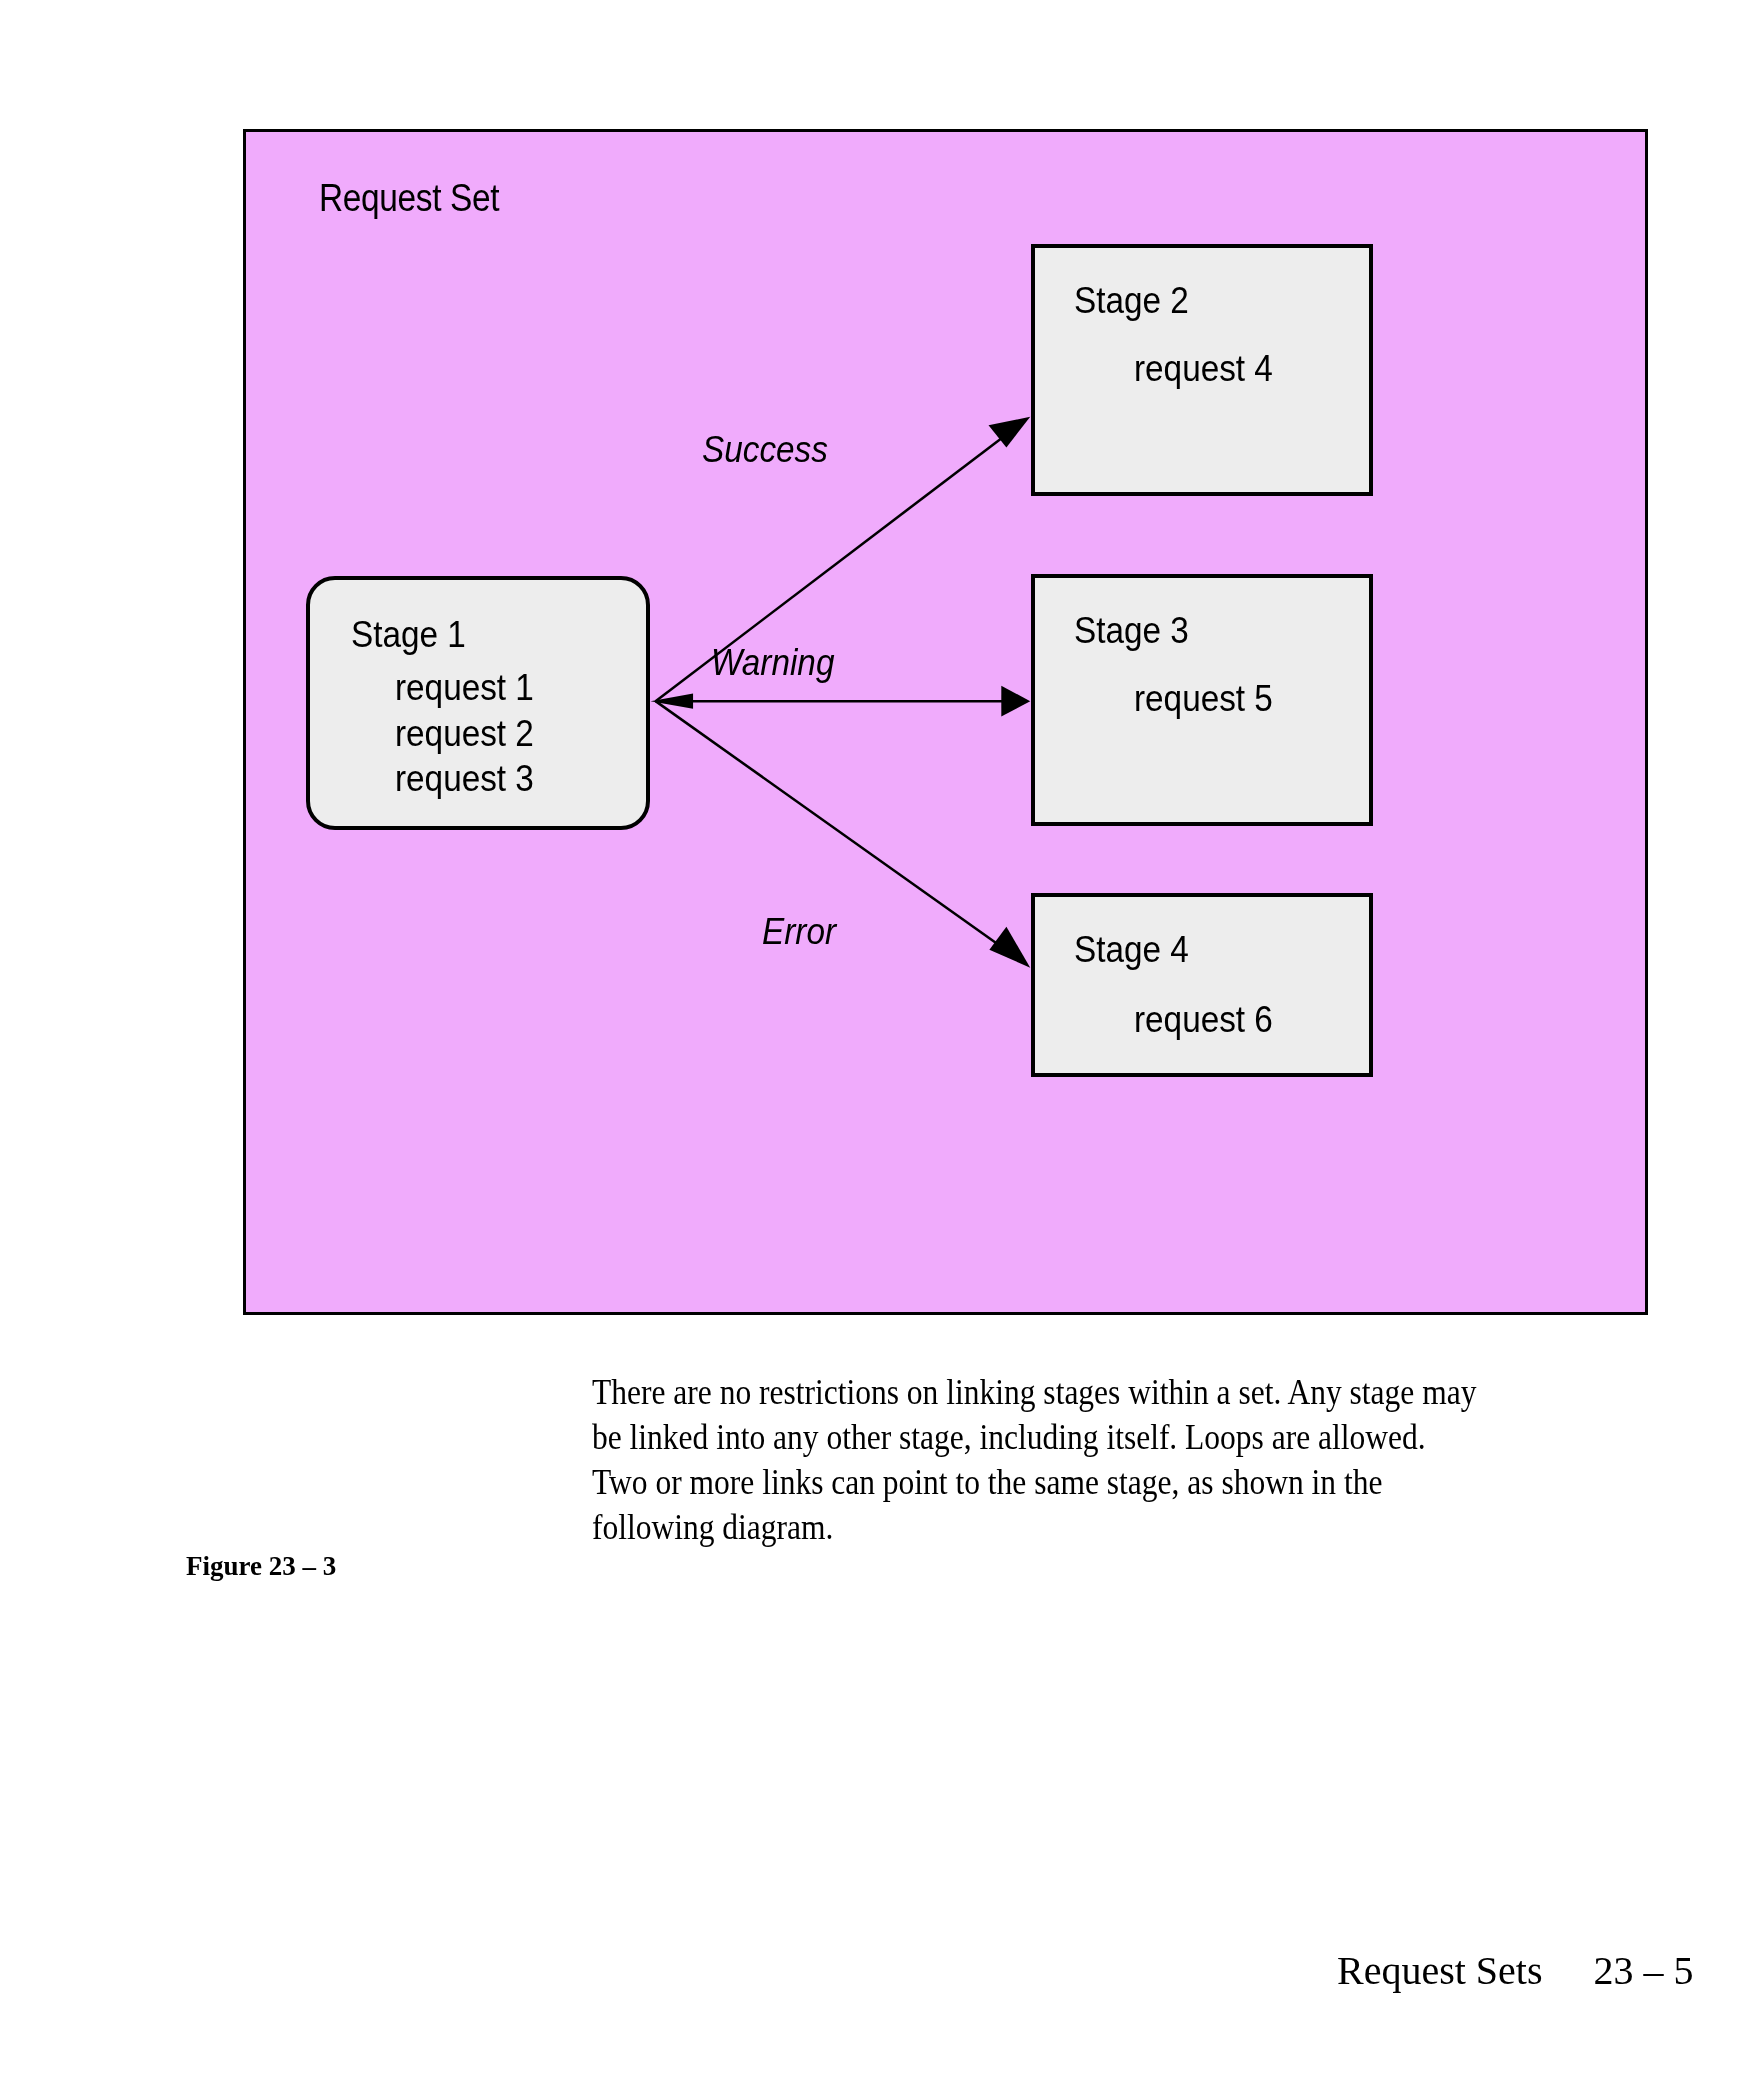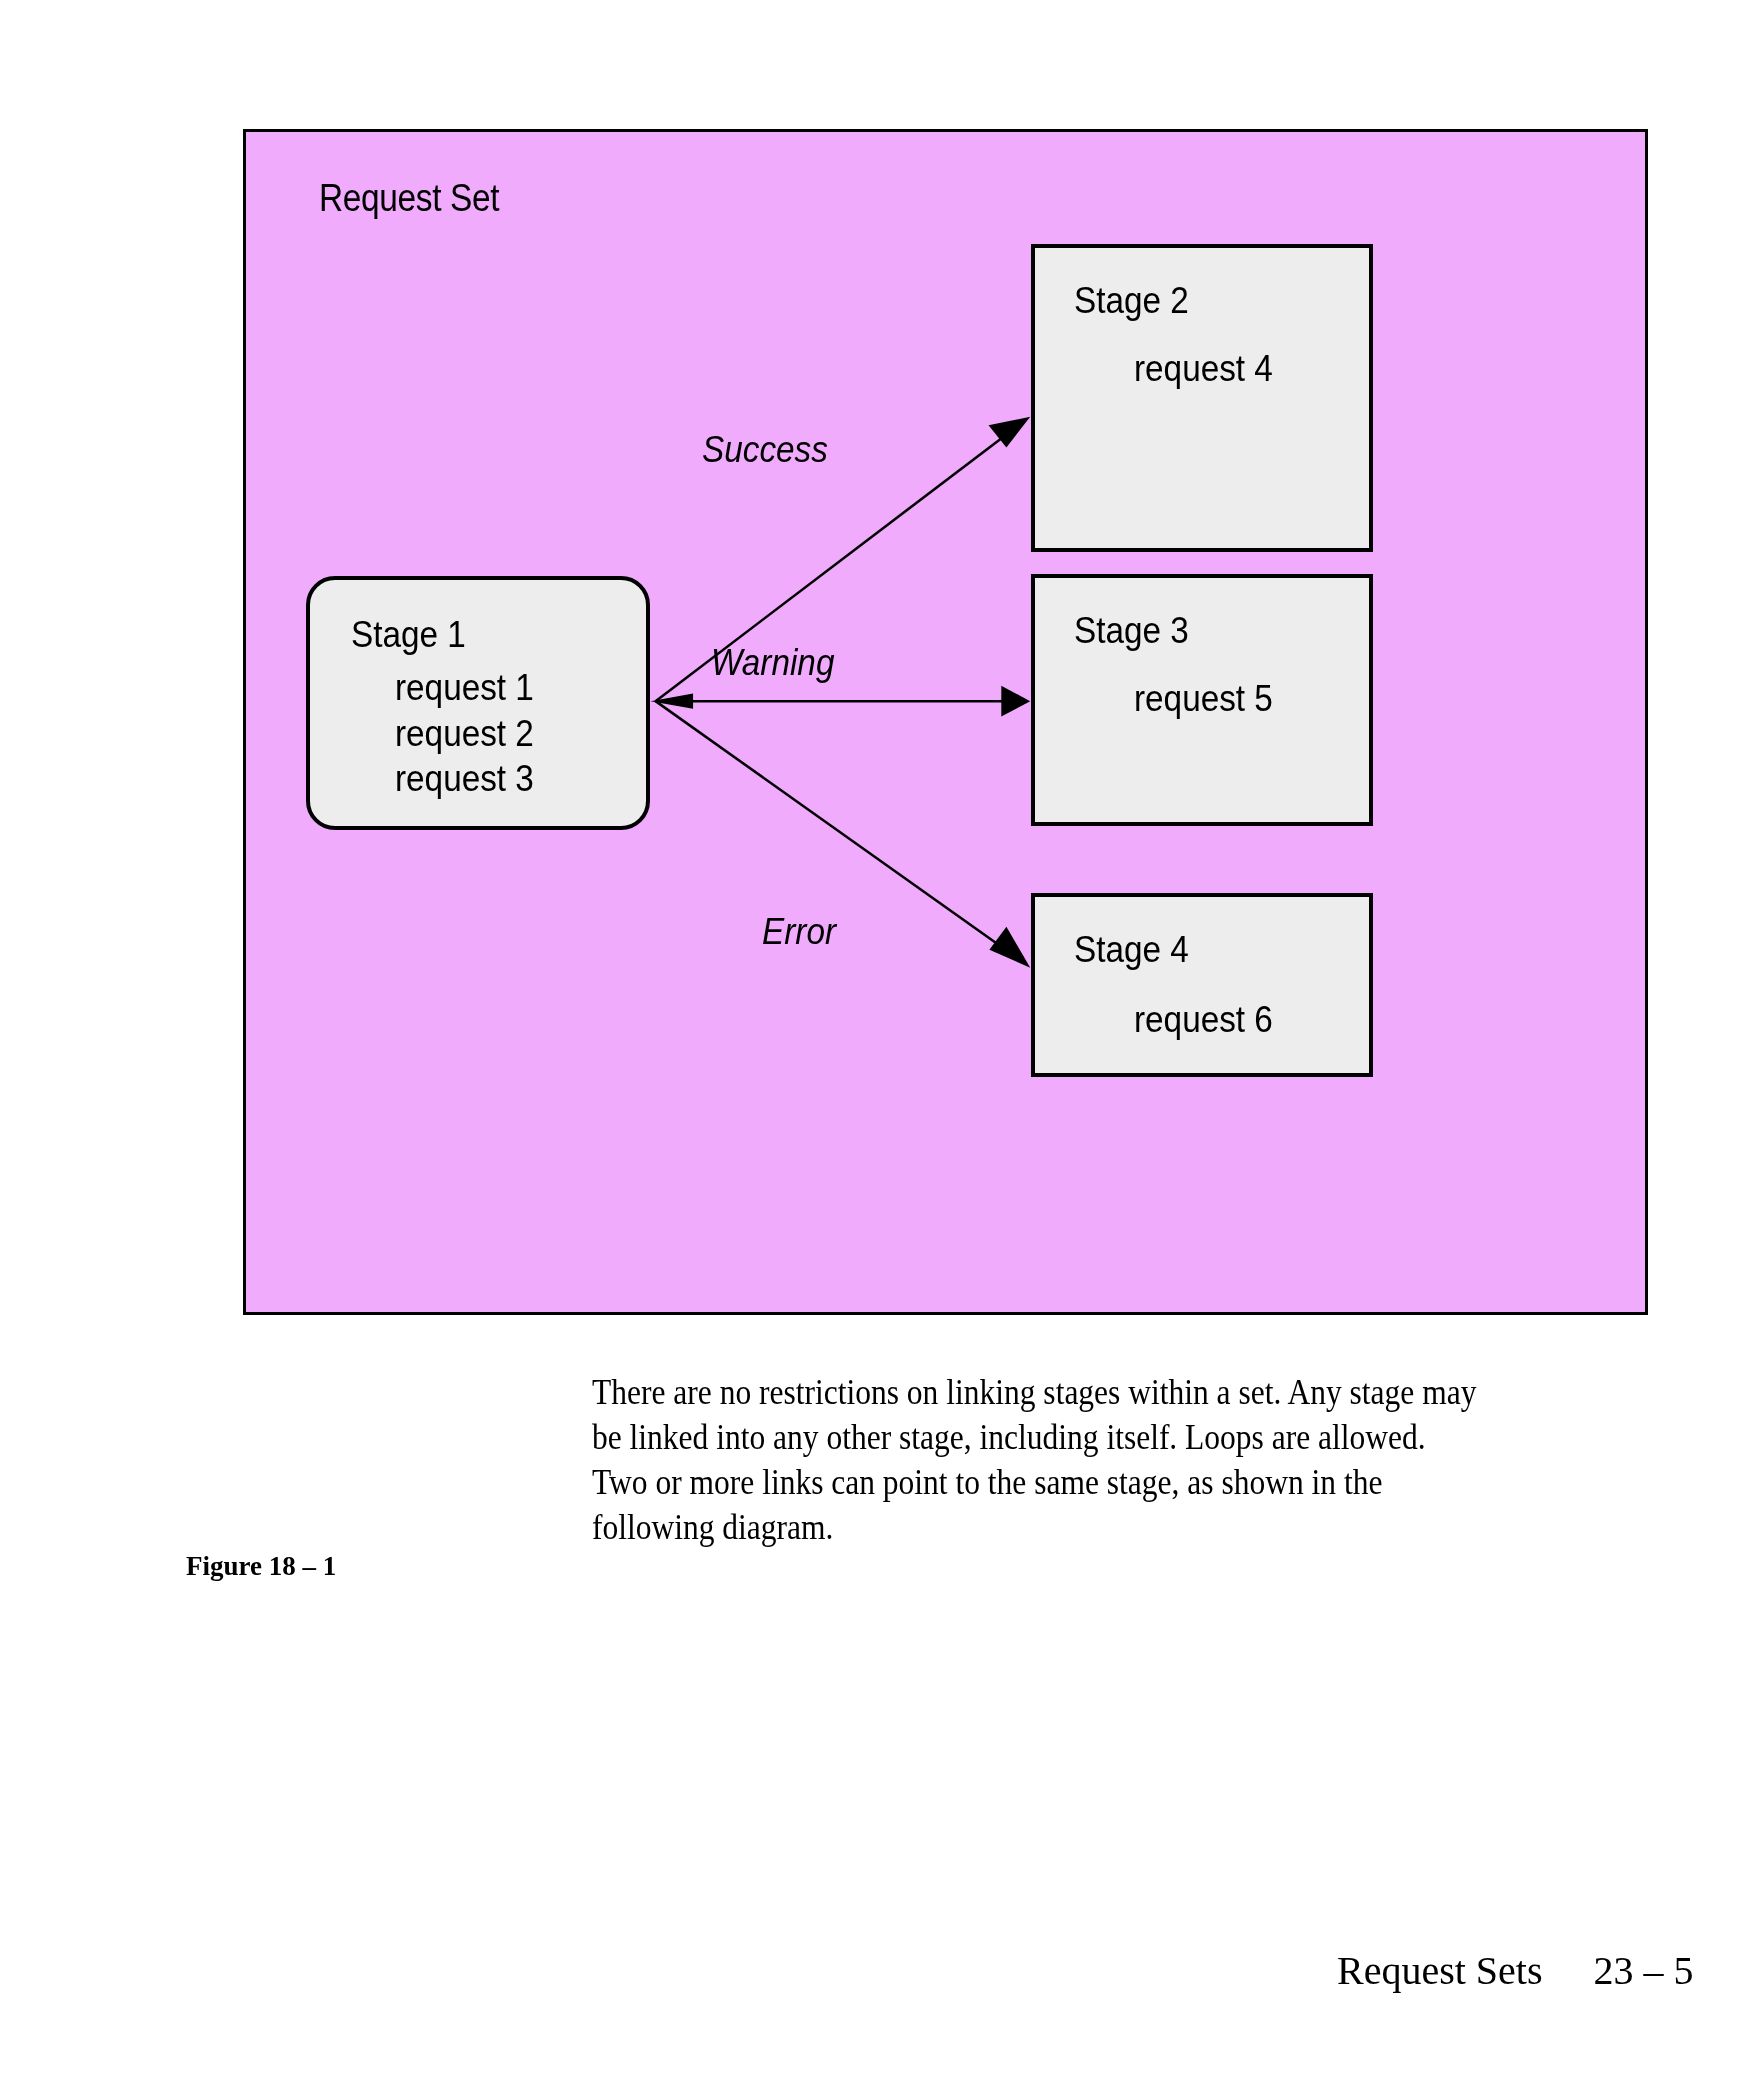--- a/index.html
+++ b/index.html
@@ -70,21 +70,21 @@
   }
 
   
   #stage-1 { left: 60px;  top: 444px;  width: 344px; height: 254px; border-radius: 29px; }
   #stage-1 .stage-title { left: 41px; top: 36px; }
   #stage-1 .r1 { left: 85px; top: 89px; }
   #stage-1 .r2 { left: 85px; top: 135px; }
   #stage-1 .r3 { left: 85px; top: 180px; }
 
   
-  #stage-2 { left: 785px; top: 112px;  width: 342px; height: 308px; }
+  #stage-2 { left: 785px; top: 112px;  width: 342px; height: 252px; }
   #stage-2 .stage-title { left: 39px;  top: 34px; }
   #stage-2 .stage-req   { left: 99px; top: 102px; }
 
   
   #stage-3 { left: 785px; top: 442px;  width: 342px; height: 252px; padding-left: 16px; }
   #stage-3 .stage-title { left: 39px;  top: 34px; }
   #stage-3 .stage-req   { left: 99px; top: 102px; }
 
   
   #stage-4 { left: 785px; top: 761px;  width: 342px; height: 184px; }
@@ -214,19 +214,19 @@
   <span class="ln">Two or more links can point to the same stage, as shown in the</span>
   <span class="ln">following diagram.</span>
 </div>
 
 <div style="position:absolute; left:199px; top:129px; width:1405px; height:1186px; pointer-events:none;font-style:italic;">
   <span id="label-success" class="arrow-label">Success</span>
   <span id="label-warning" class="arrow-label">Warning</span>
   <span id="label-error" class="arrow-label">Error</span>
 </div>
 
-<div id="figure-caption">Figure 18 – 1</div>
+<div id="figure-caption">Figure 23 – 3</div>
 
 <div id="page-footer">
   <span class="footer-title">Request Sets</span>
   <span class="footer-page">23 – 5</span>
 </div>
 
 
 </body></html>

